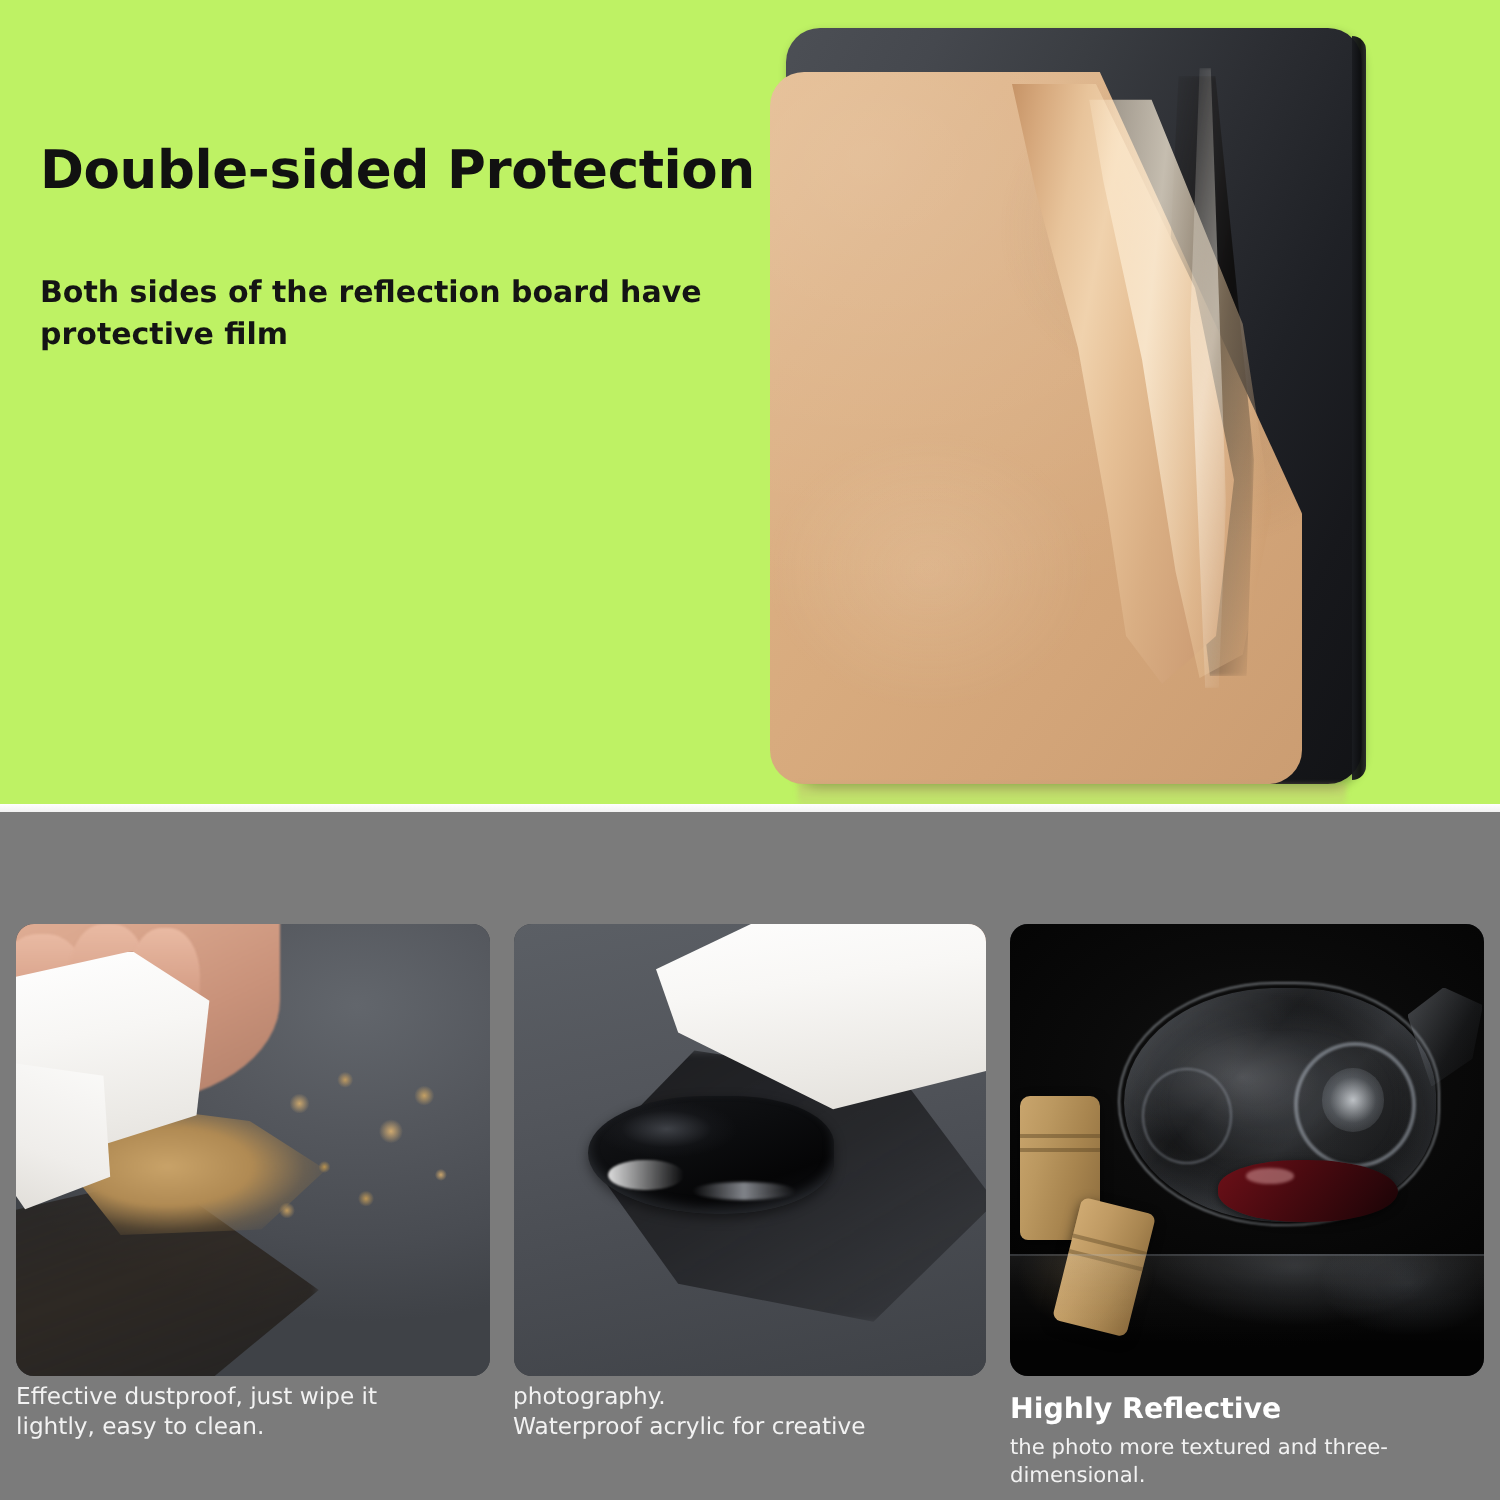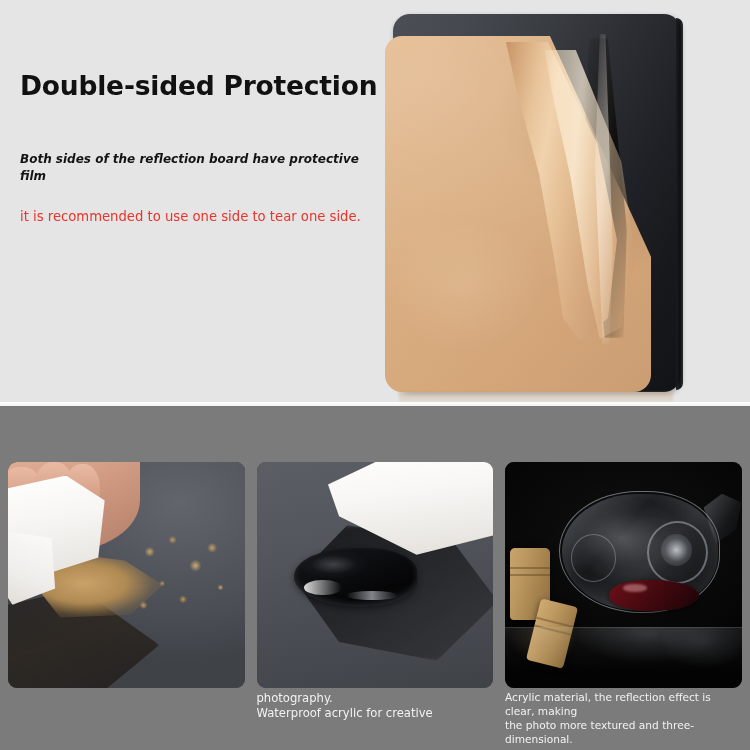--- a/index.html
+++ b/index.html
@@ -9,43 +9,42 @@
     background:#ffffff;
     position:relative;
     overflow:hidden;
   }
 
   
   .hero {
     position:absolute;
     left:0; top:0;
     width:750px; height:406px;
-    background:#e5e5e5;
+    background:#bef264;
     overflow:hidden;
   }
 
   .hero-text { position:absolute; left:20px; top:70px; width:380px; }
 
   .hero-title {
     font-size:26.5px;
     font-weight:bold;
     color:#111111;
     letter-spacing:-0.2px;
     line-height:1.2;
     white-space:nowrap;
   }
 
   .hero-sub {
-    margin-top:49px;
-    font-size:12px;
+    margin-top:34px;
+    font-size:15px;
     font-weight:bold;
     color:#141414;
     line-height:1.42;
     width:365px;
-    font-style:italic;
   }
 
   .hero-note {
     margin-top:22px;
     font-size:13.2px;
     color:#e8342c;
     line-height:1.52;
     width:375px;
   }
   .hero-note .ln { display:block; }
@@ -466,21 +465,20 @@
 </style>
 </head>
 <body>
 
 <div class="hero">
 
   <div class="hero-text">
     <div class="hero-title">Double-sided Protection</div>
     <div class="hero-sub">Both sides of the reflection board have protective film</div>
     <div class="hero-note">
-      <span class="ln">it is recommended to use one side to tear one side.</span>
     </div>
   </div>
 
   <div class="board-stage">
     <div class="board-black"></div>
     <div class="board-edge"></div>
     <div class="film-main"></div>
     <div class="curl-shadow"></div>
     <div class="film-curl"></div>
     <div class="film-curl2"></div>
@@ -502,20 +500,24 @@
         <div class="p1-bg"></div>
         <div class="p1-darkband"></div>
         <div class="p1-dust"></div>
         <div class="p1-dust2"></div>
         <div class="p1-hand"></div>
         <div class="p1-finger1"></div>
         <div class="p1-finger2"></div>
         <div class="p1-finger3"></div>
         <div class="p1-tissue"></div>
         <div class="p1-tissue2"></div>
+      </div>
+      <div class="card-desc">
+        <span class="ln">Effective dustproof, just wipe it</span>
+        <span class="ln">lightly, easy to clean.</span>
       </div>
     </div>
 
     <div class="card">
       <div class="card-photo">
         <div class="p2-bg"></div>
         <div class="p2-shadow"></div>
         <div class="p2-drop"></div>
         <div class="p2-drop-hl"></div>
         <div class="p2-drop-hl2"></div>
@@ -544,20 +546,20 @@
           <span class="ring" style="top:26%"></span>
           <span class="ring" style="top:36%"></span>
         </div>
         <div class="p3-cork2">
           <span class="ring" style="top:30%"></span>
           <span class="ring" style="top:42%"></span>
         </div>
         <div class="p3-hline"></div>
         <div class="p3-reflect"></div>
       </div>
+      <div class="card-title">Highly Reflective</div>
       <div class="card-desc">
-        <span class="ln">Acrylic material, the reflection effect is clear, making</span>
         <span class="ln">the photo more textured and three-dimensional.</span>
       </div>
     </div>
 
   </div>
 </div>
 
 </body></html>

